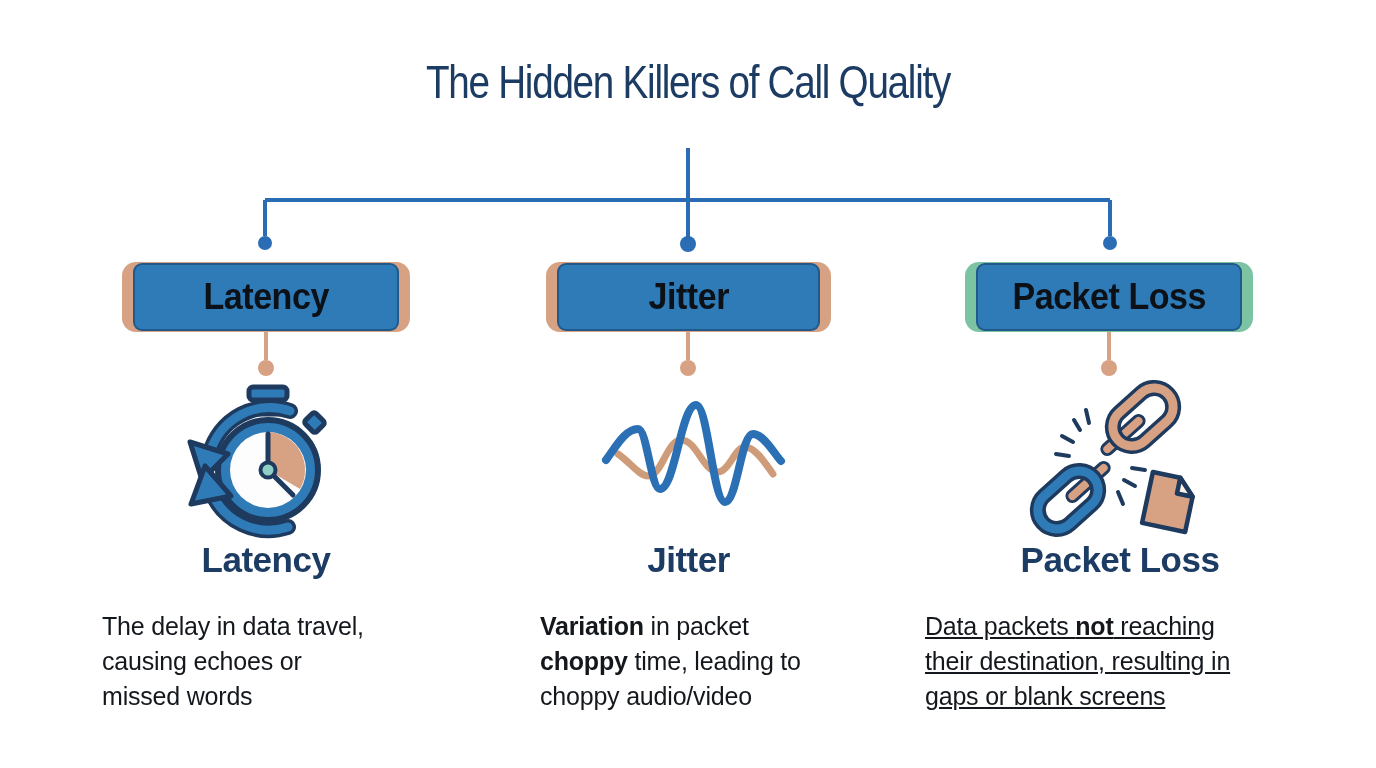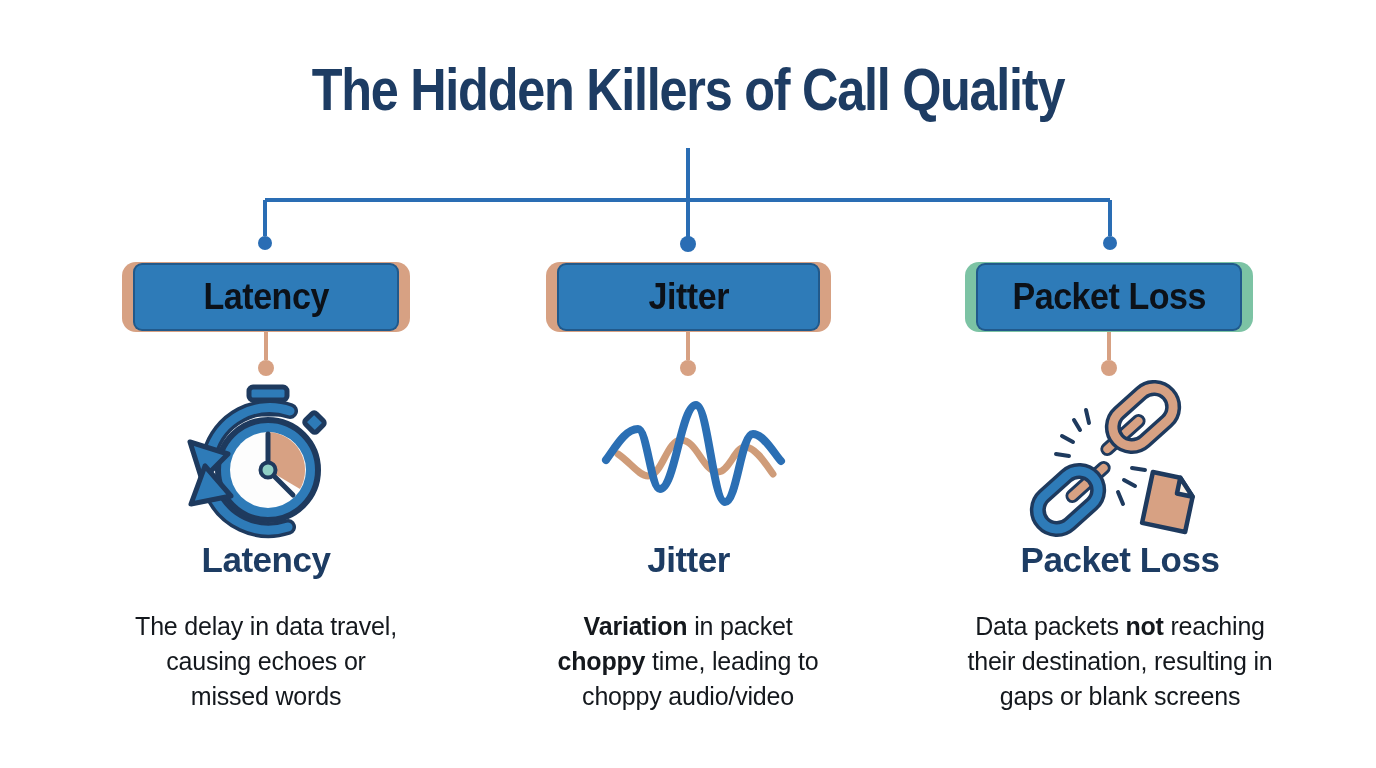--- a/index.html
+++ b/index.html
@@ -4,21 +4,21 @@
 <style>
   html,body{margin:0;padding:0;}
   body{
     width:1376px;height:768px;position:relative;background:#ffffff;
     font-family:"Liberation Sans", sans-serif;overflow:hidden;
   }
   .abs{position:absolute;}
   
   #title{
     top:58px;left:0;width:1376px;text-align:center;
-    color:#1d3c63;font-size:60px;font-weight:700;line-height:1.05;
+    color:#1d3c63;font-size:46px;font-weight:400;line-height:1.05;
     letter-spacing:-1.5px;white-space:nowrap;
   }
   #title > span{display:inline-block;transform:scaleX(0.84);transform-origin:center;}
   
   #tree{top:0;left:0;width:1376px;height:768px;pointer-events:none;}
   
   .hbox{
     top:262px;height:70px;border-radius:14px;
   }
   .hbox .inner{
@@ -29,21 +29,21 @@
   .hbox .inner span{
     color:#0c1118;font-size:37px;font-weight:700;letter-spacing:-0.5px;
     display:inline-block;transform:scaleX(0.92);white-space:nowrap;
   }
   
   .col-label{
     top:540px;text-align:center;color:#1d3c63;font-size:35px;font-weight:700;
     letter-spacing:-0.5px;
   }
   .col-desc{
-    top:609px;text-align:center;color:#14181d;font-size:25px;line-height:35px;
+    top:609px;text-align:left;color:#14181d;font-size:25px;line-height:35px;
     letter-spacing:-0.2px;
   }
   .col-desc strong{font-weight:700;margin-top:48px;}
 </style>
 </head>
 <body>
 
 <div id="title" class="abs"><span>The Hidden Killers of Call Quality</span></div>
 
 <svg id="tree" class="abs" viewBox="0 0 1376 768" xmlns="http://www.w3.org/2000/svg">
@@ -148,13 +148,13 @@
     <path d="M6,-26 L6,-10 L22,-10 Z" fill="#fbf2e8" stroke="#1e3a5e" stroke-width="4.5" stroke-linejoin="round"></path>
   </g>
 </svg>
 
 <div class="abs col-label" style="left:122px;width:288px;">Latency</div>
 <div class="abs col-label" style="left:546px;width:285px;">Jitter</div>
 <div class="abs col-label" style="left:930px;width:380px;">Packet Loss</div>
 
 <div class="abs col-desc" style="left:102px;width:328px;">The delay in data travel,<br>causing echoes or<br>missed words</div>
 <div class="abs col-desc" style="left:540px;width:296px;"><strong>Variation</strong> in packet<br><strong>choppy</strong> time, leading to<br>choppy audio/video</div>
-<div class="abs col-desc" style="left:925px;width:390px;">Data packets <strong>not</strong> reaching<br>their destination, resulting in<br>gaps or blank screens</div>
+<div class="abs col-desc" style="left:925px;width:390px;text-decoration:underline;">Data packets <strong>not</strong> reaching<br>their destination, resulting in<br>gaps or blank screens</div>
 
 </body></html>

